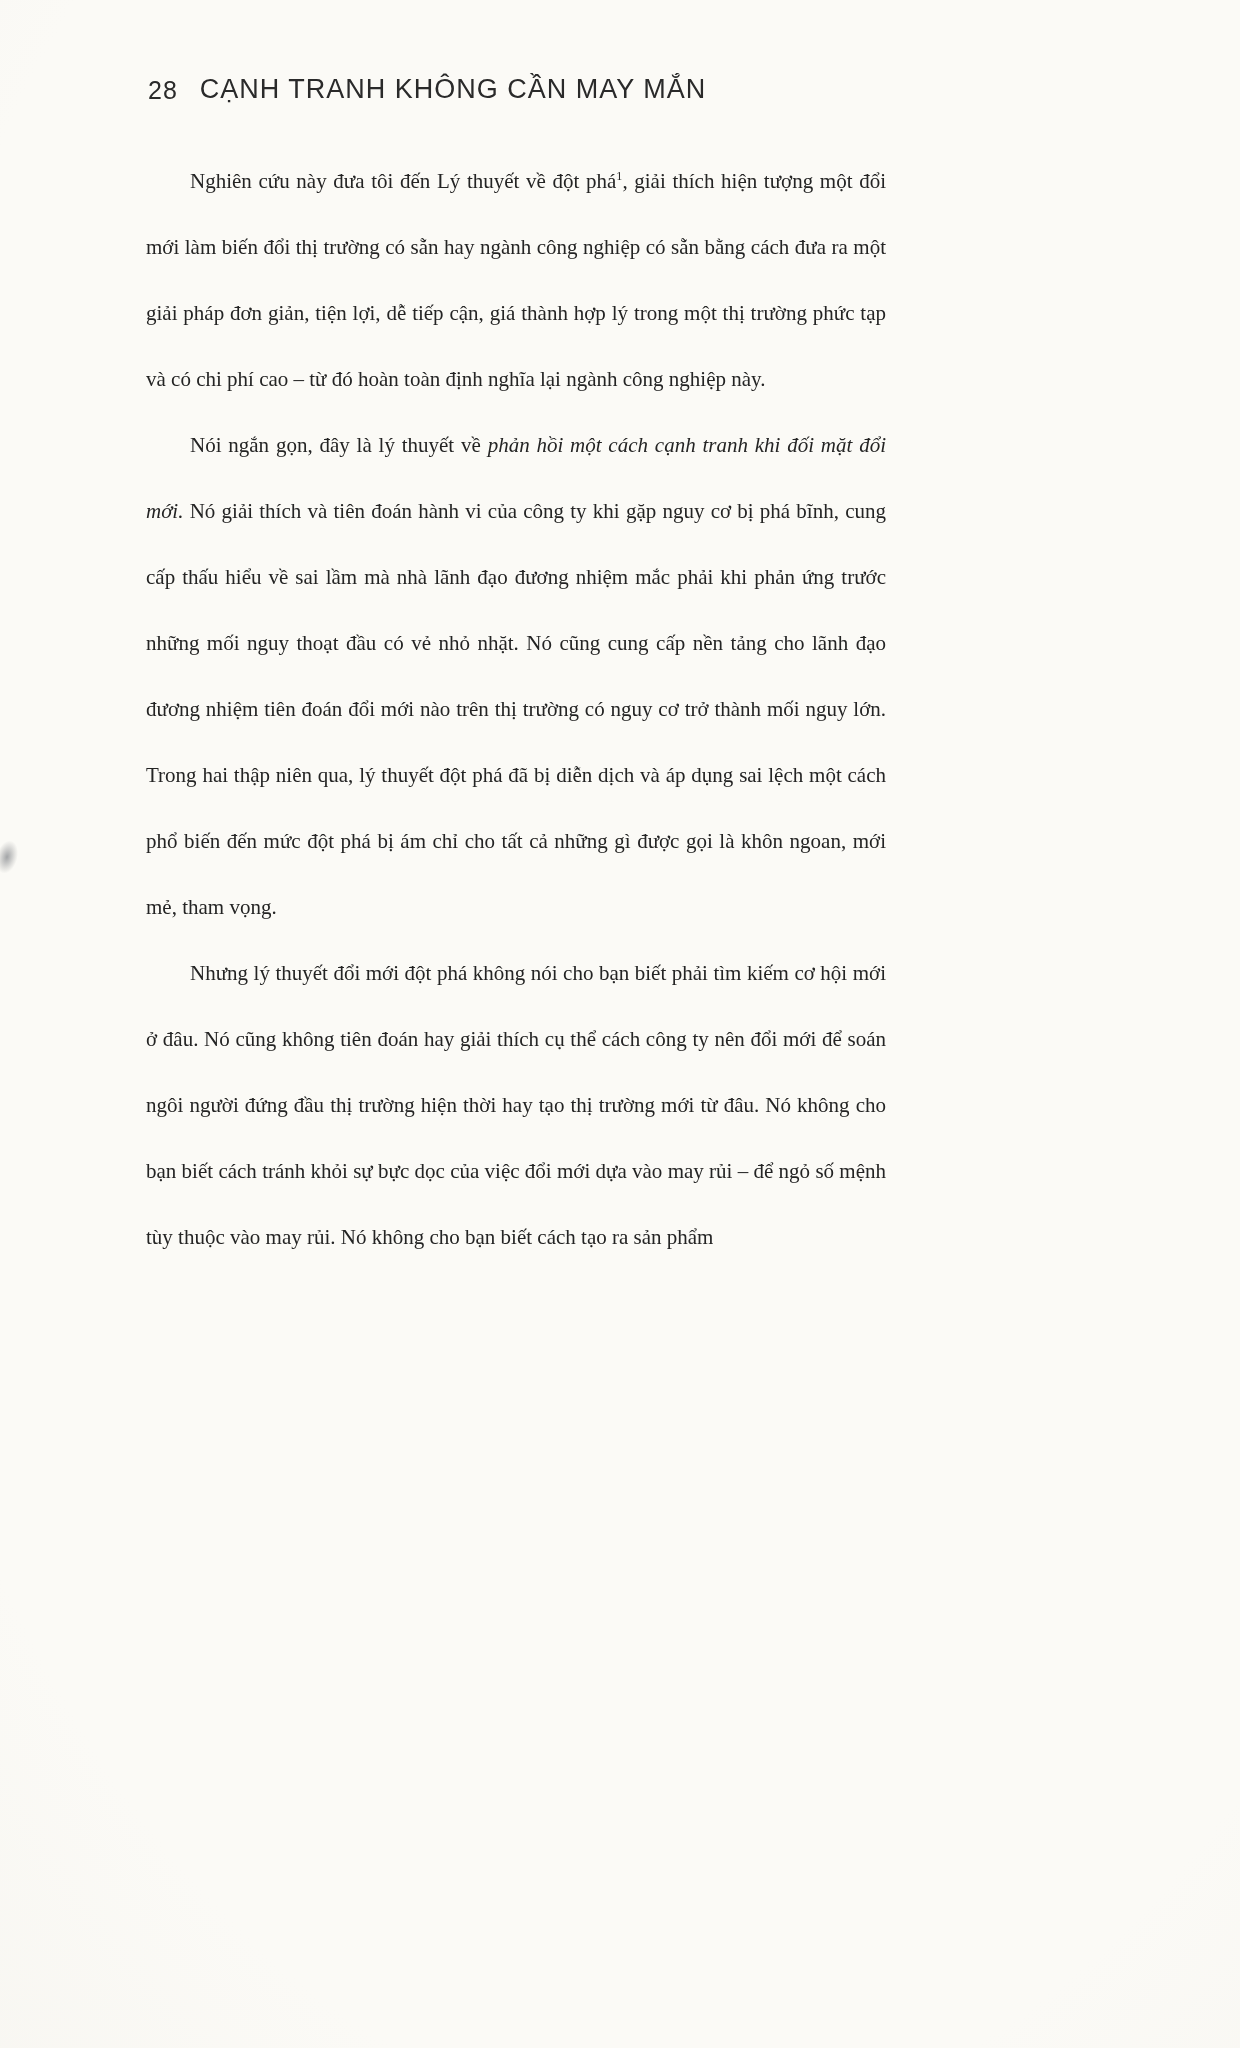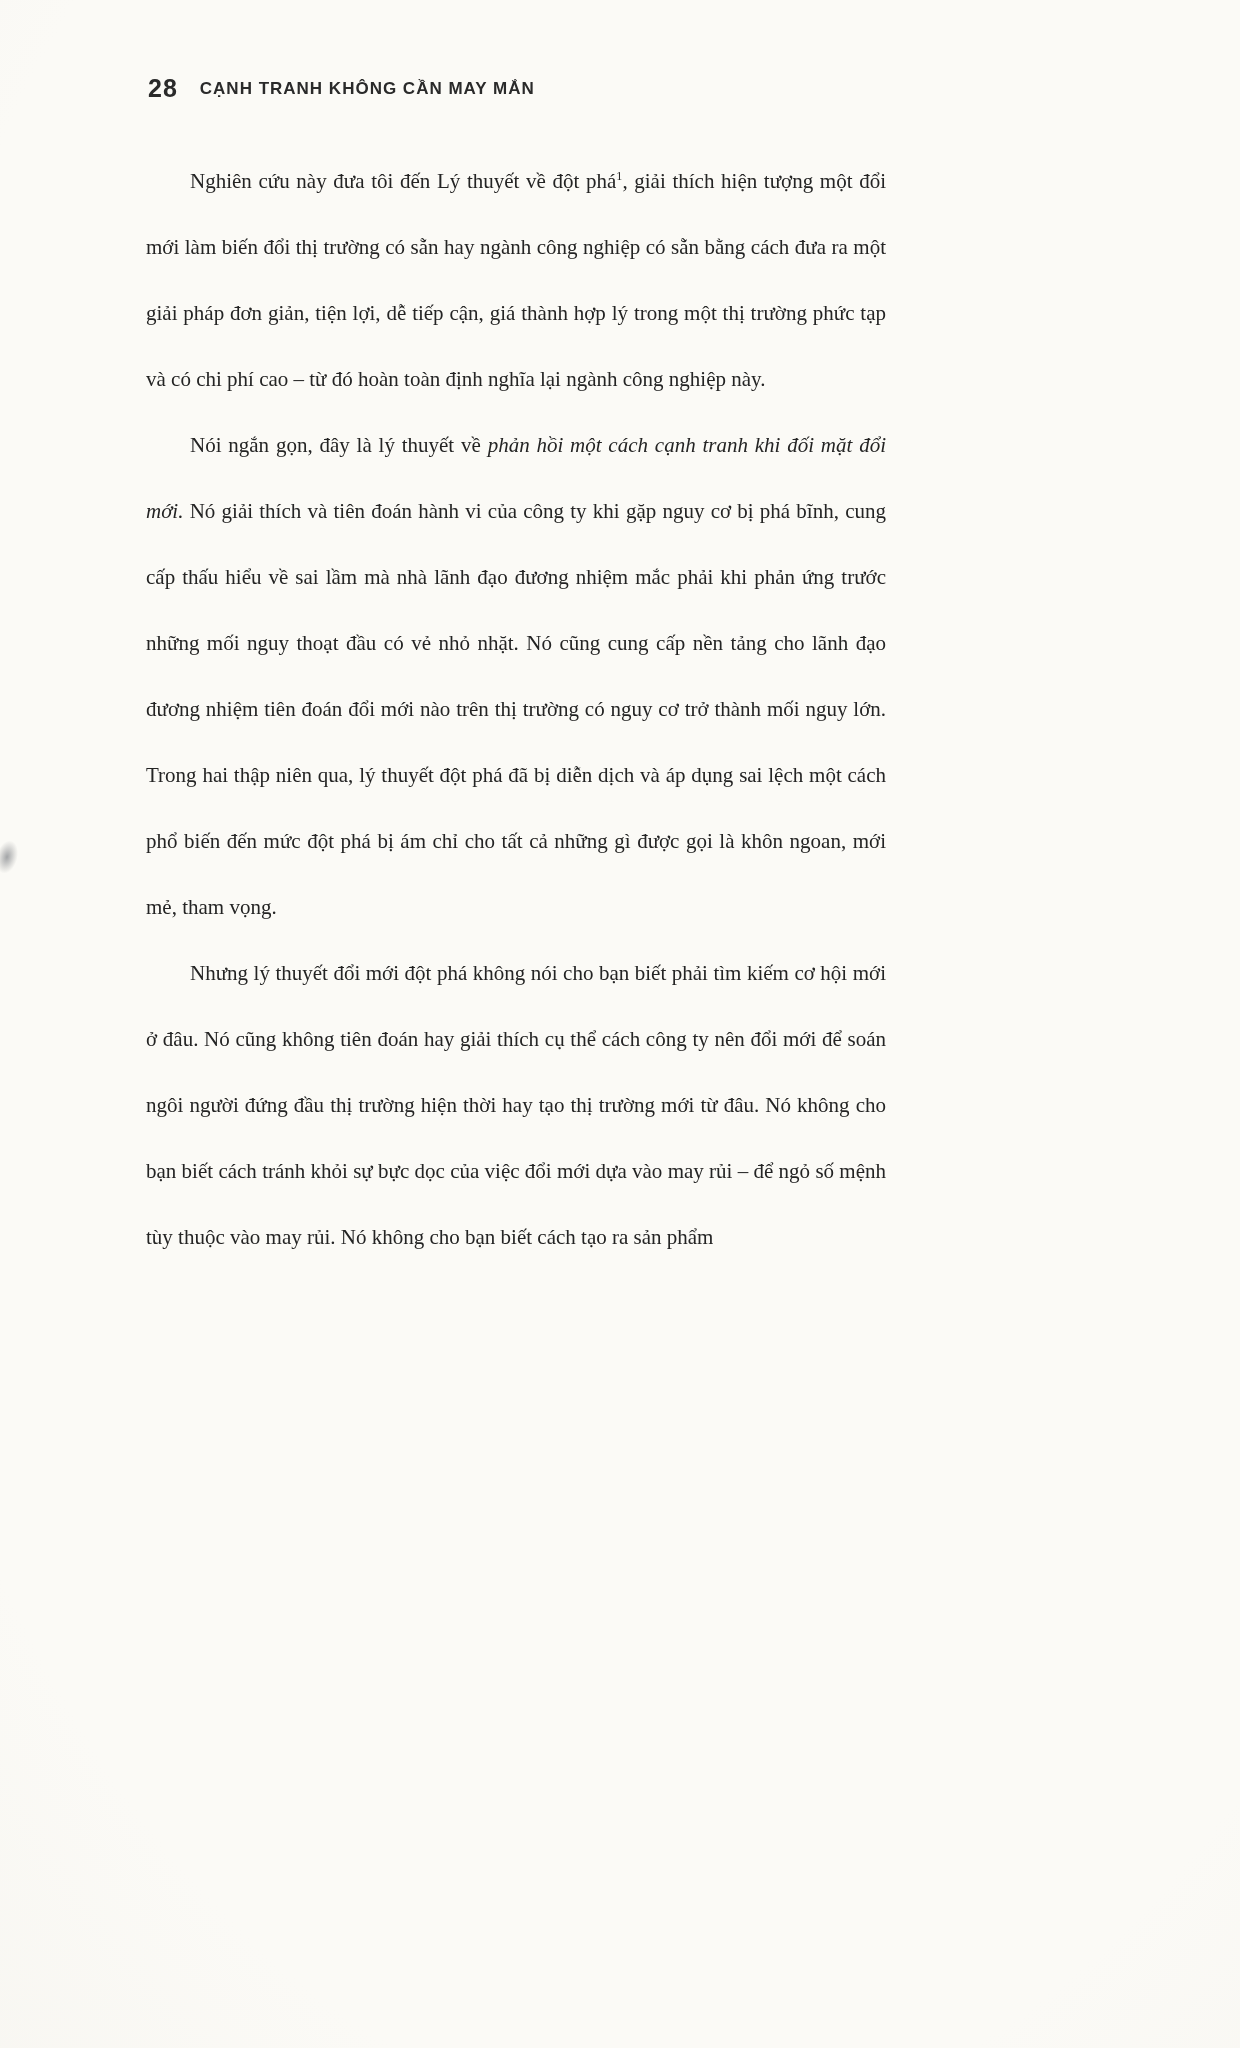--- a/index.html
+++ b/index.html
@@ -14,32 +14,32 @@
       #f8f6f2;
     font-family: "Liberation Serif", "DejaVu Serif", serif;
     color: #242424;
   }
 
   .running-head {
     position: absolute;
     left: 148px;
     top: 74px;
     display: flex;
-    align-items: center;
+    align-items: flex-end;
     font-family: "Liberation Sans", "DejaVu Sans", sans-serif;
-    font-weight: 700;
+    font-weight: 400;
     color: #2a2a2a;
   }
   .page-num {
     font-size: 25px;
     letter-spacing: 1px;
     margin-right: 22px;
   }
   .running-title {
-    font-size: 17px;
+    font-size: 27px;
     letter-spacing: 1px;
   }
 
   .text-block {
     position: absolute;
     left: 146px;
     top: 148px;
     width: 740px;
     font-size: 21px;
     line-height: 66px;

